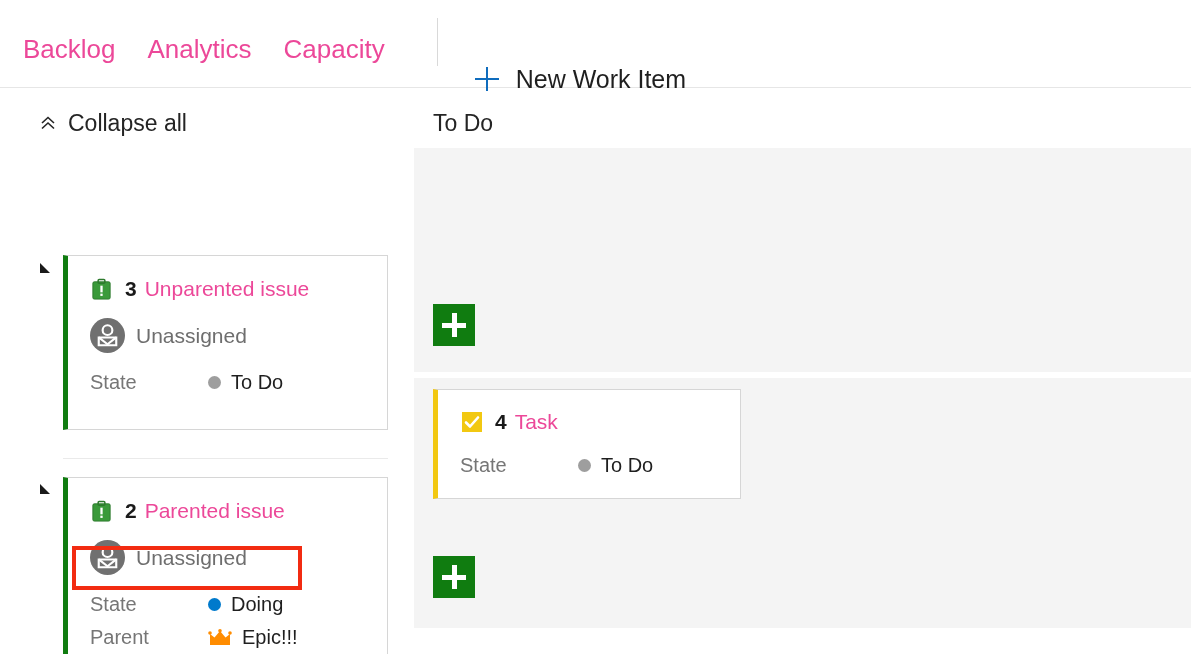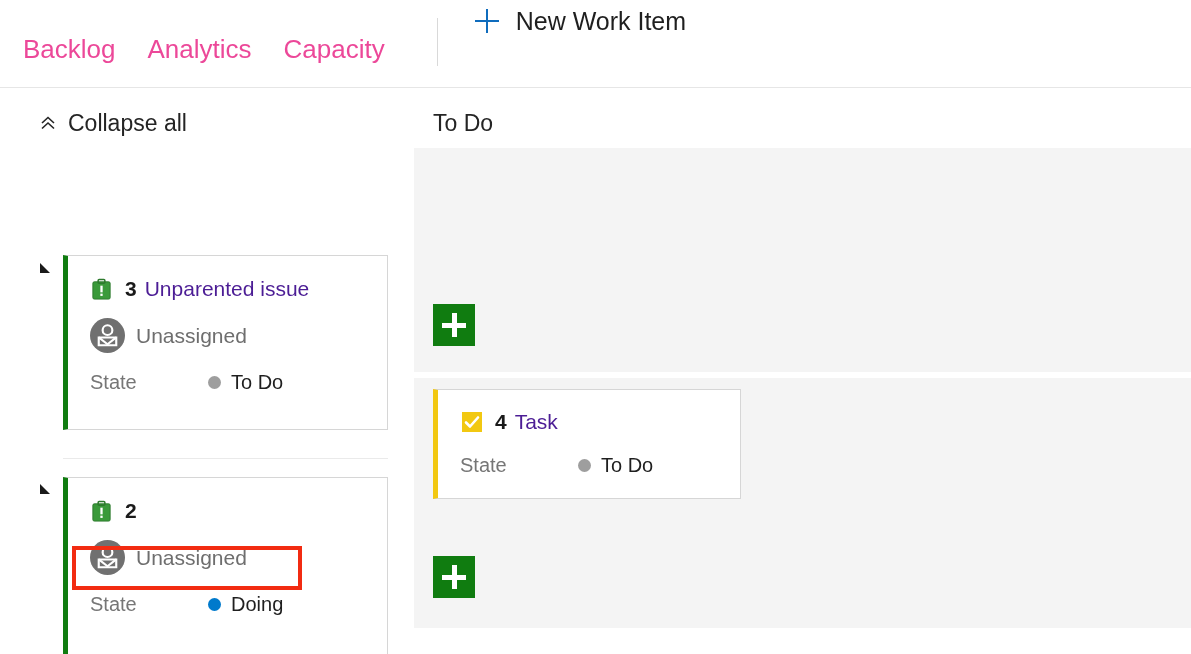--- a/index.html
+++ b/index.html
@@ -59,21 +59,21 @@
     background: #0078d4;
   }
   .toolbar-sep {
     width: 1px;
     height: 48px;
     background: #d9d9d9;
     margin: 18px 0 0 36px;
   }
   .toolbar-actions {
     display: flex;
-    align-items: flex-start;
+    align-items: flex-end;
     height: 88px;
     padding-top: 6px;
   }
   .tb-action {
     display: flex;
     align-items: center;
     gap: 14px;
     font-size: 25px;
     color: #1f1f1f;
     padding: 0 12px 0 34px;
@@ -150,21 +150,21 @@
     justify-content: center;
   }
   .wi-id {
     font-size: 21px;
     font-weight: bold;
     color: #1a1a1a;
     margin-left: 2px;
   }
   .wi-title {
     font-size: 21px;
-    color: #4c1d95;
+    color: #ec4899;
     margin-left: -2px;
   }
   .assignee-row {
     display: flex;
     align-items: center;
     gap: 11px;
     padding-left: 22px;
   }
   .avatar {
     width: 35px; height: 35px;
@@ -360,20 +360,21 @@
       <div class="card-title-row" style="margin-top:21px;">
         <span class="wi-icon">
           <svg width="23" height="23" viewBox="0 0 24 24">
             <rect x="3" y="4" width="18" height="18" rx="1.5" fill="#3a9a3a" stroke="#2d7a2d" stroke-width="1"></rect>
             <rect x="8.5" y="1.5" width="7" height="4" rx="1" fill="none" stroke="#2d7a2d" stroke-width="1.6"></rect>
             <rect x="10.8" y="8" width="2.4" height="7" fill="#ffffff"></rect>
             <rect x="10.8" y="16.3" width="2.4" height="2.4" fill="#ffffff"></rect>
           </svg>
         </span>
         <span class="wi-id">2</span>
+        <span class="wi-title">Parented issue</span>
       </div>
 
       <div class="assignee-row" style="margin-top:17px;">
         <span class="avatar">
           <svg width="35" height="35" viewBox="0 0 36 36">
             <circle cx="18" cy="18" r="18" fill="#707070"></circle>
             <circle cx="18" cy="12.5" r="5" fill="none" stroke="#ffffff" stroke-width="2.2"></circle>
             <path d="M9 20 h18 v8 h-18 z" fill="none" stroke="#ffffff" stroke-width="2.2"></path>
             <polyline points="9,20 18,27 27,20" fill="none" stroke="#ffffff" stroke-width="2.2"></polyline>
           </svg>
@@ -382,20 +383,34 @@
       </div>
 
       <div class="field-row" style="margin-top:18px;">
         <span class="field-label">State</span>
         <span class="field-value">
           <span class="state-dot" style="background:#007acc;"></span>
           <span>Doing</span>
         </span>
       </div>
 
+      <div class="field-row" style="margin-top:10px;">
+        <span class="field-label">Parent</span>
+        <span class="field-value">
+          <span class="crown-icon">
+            <svg width="24" height="18" viewBox="0 0 24 18">
+              <path d="M2 16 L2 5 L6.5 8.5 L12 2 L17.5 8.5 L22 5 L22 16 Z" fill="#ff8c00"></path>
+              <circle cx="2" cy="4" r="1.8" fill="#ff8c00"></circle>
+              <circle cx="12" cy="1.8" r="1.8" fill="#ff8c00"></circle>
+              <circle cx="22" cy="4" r="1.8" fill="#ff8c00"></circle>
+            </svg>
+          </span>
+          <span>Epic!!!</span>
+        </span>
+      </div>
     </div>
 
   </div>
 
   <div id="todo-col">
     <div id="todo-header">To Do</div>
 
     <div class="lane-cell" style="top:60px; height:224px;">
       <div class="add-btn" style="left:19px; top:156px;">
         <span class="plus-h"></span>

